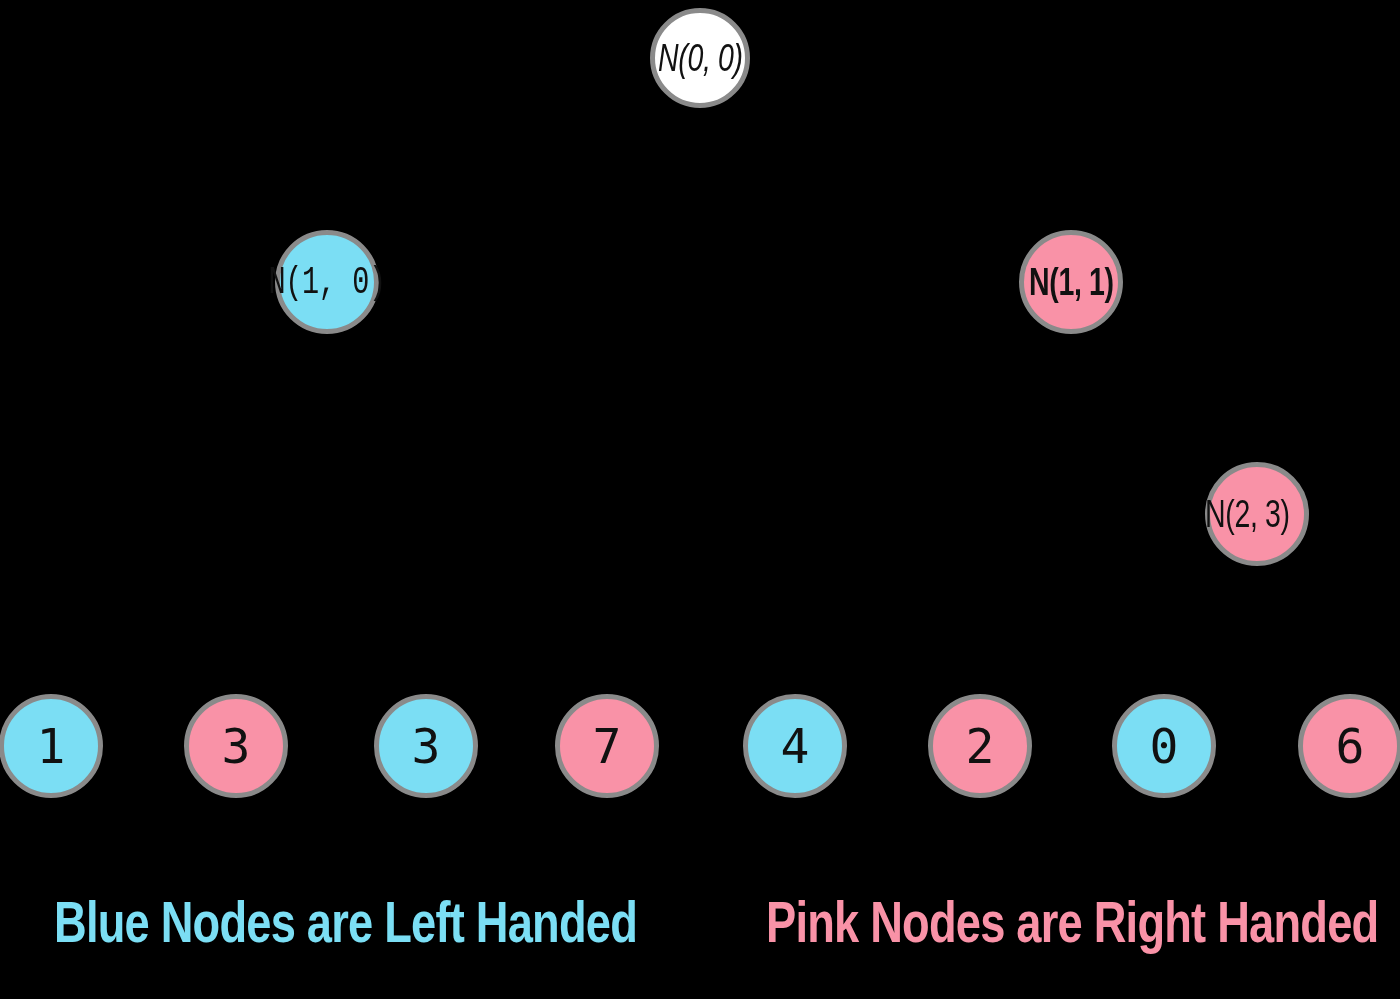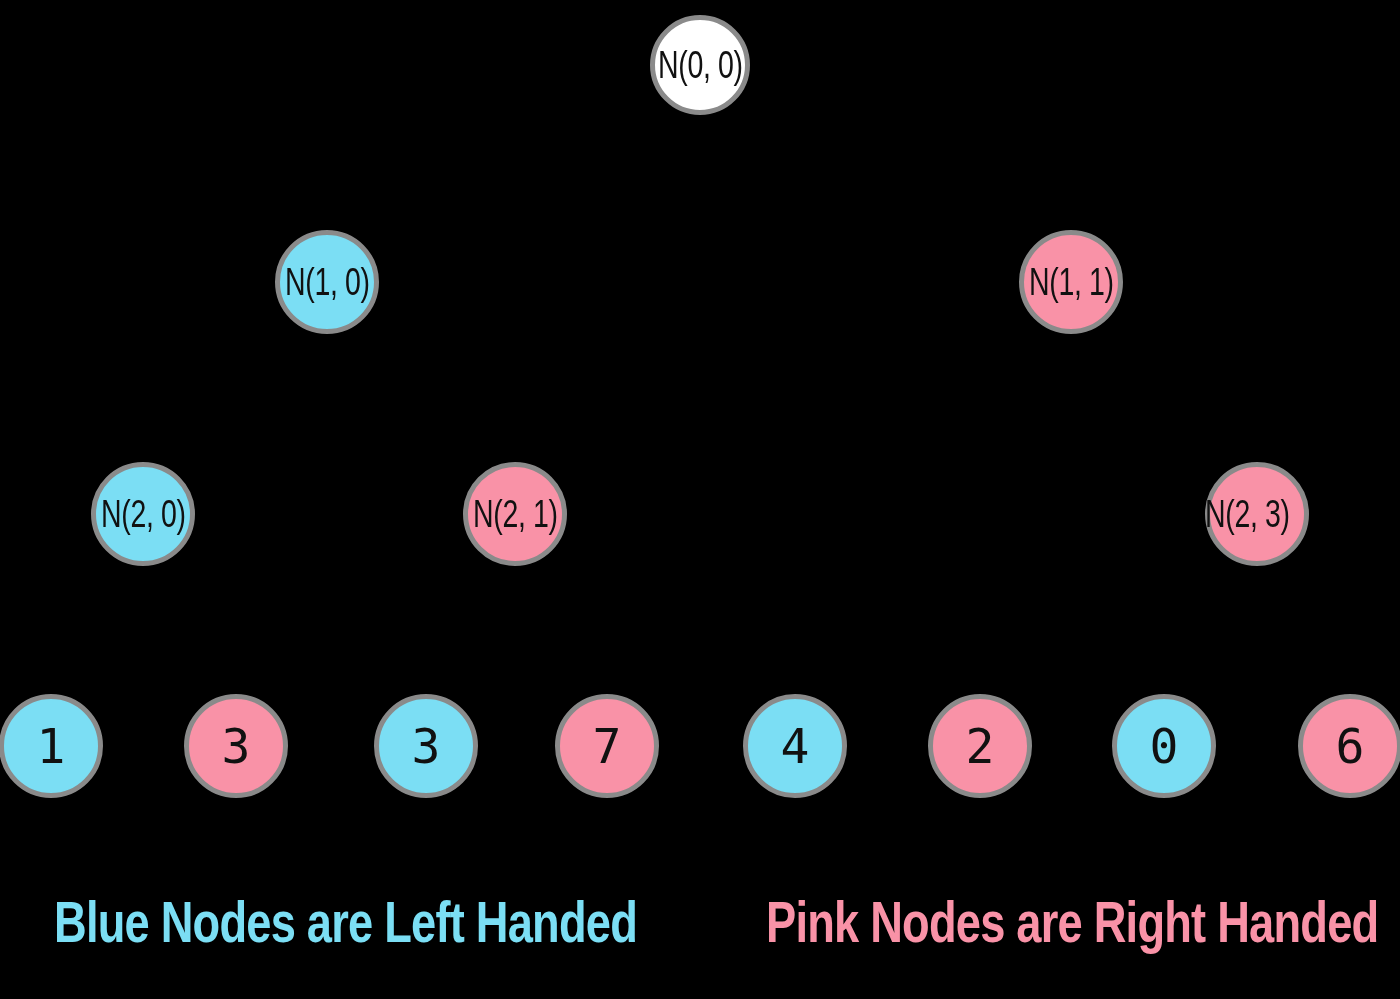--- a/index.html
+++ b/index.html
@@ -38,37 +38,31 @@
     letter-spacing:-1px;
   }
   .caption.blue-text { color:var(--blue); left:54px; }
   .caption.pink-text { color:var(--pink); left:766px; }
 </style>
 </head>
 <body>
 
 <div class="stage">
 
-  <div class="node white size-root" style="left:650px; top:15px;">
+  <div class="node white size-root" style="left:650px; top:8px;font-style:italic;">
     <span class="nlabel">N(0, 0)</span>
   </div>
 
-  <div class="node blue size-norm" style="left:275px; top:230px;">
+  <div class="node blue size-norm" style="left:275px; top:230px;font-family:Liberation Mono, monospace;">
     <span class="nlabel">N(1, 0)</span>
   </div>
-  <div class="node pink size-norm" style="left:1019px; top:230px;">
+  <div class="node pink size-norm" style="left:1019px; top:230px;font-weight:bold;">
     <span class="nlabel">N(1, 1)</span>
   </div>
 
-  <div class="node blue size-norm" style="left:91px; top:462px;">
-    <span class="nlabel">N(2, 0)</span>
-  </div>
-  <div class="node pink size-norm" style="left:463px; top:462px;">
-    <span class="nlabel">N(2, 1)</span>
-  </div>
   <div class="node pink size-norm" style="left:1205px; top:462px;justify-content:flex-end;">
     <span class="nlabel">N(2, 3)</span>
   </div>
 
   <div class="node blue size-norm" style="left:-1px; top:694px;">
     <span class="leafnum">1</span>
   </div>
   <div class="node pink size-norm" style="left:184px; top:694px;">
     <span class="leafnum">3</span>
   </div>

